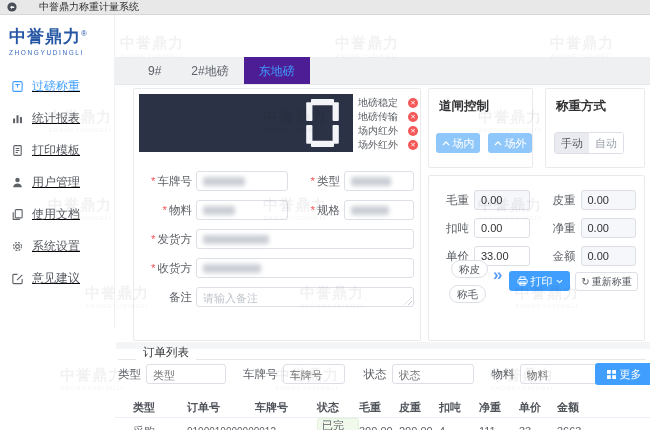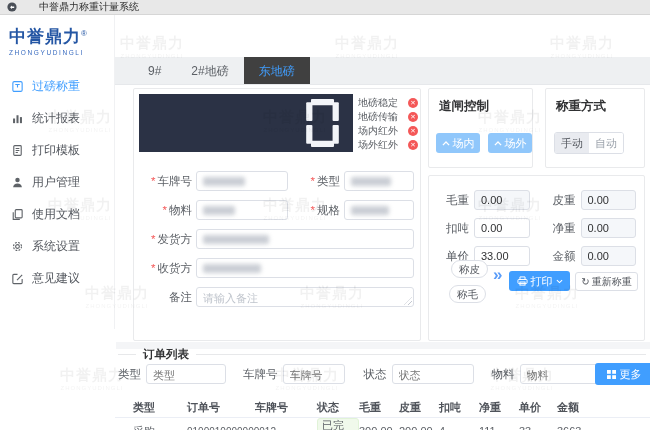--- a/index.html
+++ b/index.html
@@ -12,32 +12,32 @@
     padding-left:7px; gap:22px; z-index:20; }
   .titlebar .t { font-size:10px; color:#2f2f2f; }
 
   
   .sidebar { position:absolute; left:0; top:15px; width:115px; height:314px;
     background:#fff; border-right:1px solid #f0f1f3; z-index:10; }
   .logo { padding:10px 0 0 9px; }
   .logo .name { font-size:17px; font-weight:bold; color:#2456a4; letter-spacing:1px; }
   .logo .reg { font-size:8px; color:#2456a4; vertical-align:super; }
   .logo .sub { font-size:6.5px; color:#3a6cc0; letter-spacing:1.6px; margin-top:1px; }
-  .menu { margin-top:14px; }
+  .menu { margin-top:14px;text-decoration:underline; }
   .mi { height:32px; display:flex; align-items:center; padding-left:11px; gap:8px;
     font-size:12px; color:#54585f; cursor:pointer; }
   .mi svg { flex:none; }
   .mi.active { color:#409EFF; }
 
   
   .tabbar { position:absolute; left:115px; top:57px; width:535px; height:28px;
     background:#eef0f2; border-bottom:1px solid #e6e8eb; display:flex; align-items:stretch;
     padding-left:18px; z-index:6; }
   .tab { padding:0 15px; line-height:28px; font-size:12px; color:#5c6066; cursor:pointer; }
-  .tab.active { background:#404040; color:#409EFF; }
+  .tab.active { background:#4c1d95; color:#409EFF; }
 
   
   .panel { position:absolute; background:#fff; border:1px solid #e9eaec; border-radius:2px; z-index:4; }
   .p-left   { left:133px; top:88px; width:288px; height:253px; }
   .p-gate   { left:428px; top:88px; width:105px; height:80px; }
   .p-mode   { left:545px; top:88px; width:100px; height:80px; }
   .p-weigh  { left:428px; top:175px; width:217px; height:166px; }
   .ptitle { font-size:12.5px; font-weight:bold; color:#303133; padding:9px 0 0 10px; }
 
   
@@ -102,21 +102,21 @@
   .rewbtn { position:absolute; left:146px; top:4px; width:63px; height:19px; background:#fff;
     border:1px solid #dcdfe6; border-radius:3px; color:#54585f; font-size:10px;
     display:flex; align-items:center; justify-content:center; gap:2px; cursor:pointer; }
   .rewbtn .ri { font-size:10px; color:#54585f; }
 
   
   .band { position:absolute; left:116px; top:342px; width:534px; height:7px; background:#f4f5f7; z-index:3; }
 
   
   .divider { position:absolute; left:118px; top:348px; width:528px; height:12px;
-    display:flex; align-items:center; z-index:4;font-weight:bold; }
+    display:flex; align-items:flex-end; z-index:4; }
   .divider .seg { height:1px; background:#e7e8ea; }
   .divider .s1 { width:18px; } .divider .s2 { flex:1; }
   .divider .dt { font-size:11.5px; color:#303133; margin:0 7px; }
 
   .filters { position:absolute; left:115px; top:362px; width:535px; height:24px;
     display:flex; align-items:center; padding-left:3px; z-index:4; }
   .fl { font-size:11.5px; color:#5c6066; white-space:nowrap; }
   .fin { height:20px; border:1px solid #dcdfe6; border-radius:3px; margin-left:5px; }
   .fin input { border:none; outline:none; width:100%; height:100%; font-size:11px;
     padding:0 6px; background:transparent; font-family:inherit; color:#303133; }

